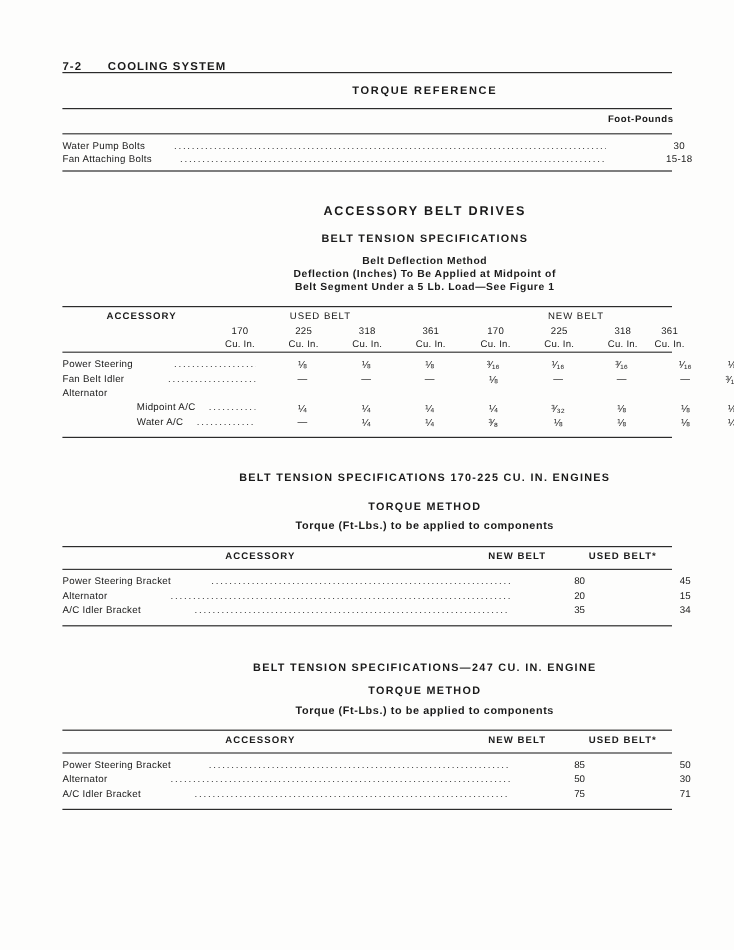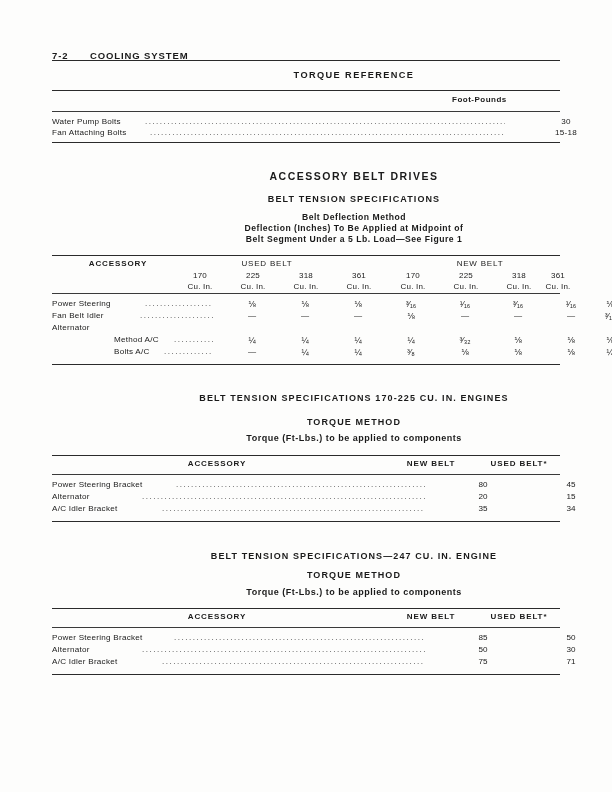--- a/index.html
+++ b/index.html
@@ -226,21 +226,21 @@
   <div class="runhead">
     <span class="runhead-text runhead-folio">7-2</span>
     <span class="runhead-text">COOLING SYSTEM</span>
     <div class="runhead-rule"></div>
   </div>
 
   <div class="h-center t-table-title" style="top:70px;">TORQUE REFERENCE</div>
 
   <div class="rule" style="top:90px;"></div>
 
-  <div class="tr-colhead" style="left:452px; top:95px; width:92px; text-align:left;">Foot-Pounds</div>
+  <div class="tr-colhead" style="left:488px; top:95px; width:92px; text-align:center;">Foot-Pounds</div>
 
   <div class="rule-thin" style="top:111px;"></div>
 
   <div class="leader-row" style="top:117px;">
     <span class="leader-name">Water Pump Bolts</span>
     <span class="leader-dots" style="left:93px; width:360px;">..............................................................................................................</span>
     <span class="leader-val" style="left:468px; width:92px;">30</span>
   </div>
 
   <div class="leader-row" style="top:128px;">
@@ -328,34 +328,34 @@
     <span class="dt-cell dash" style="left:442px; width:48px;">—</span>
     <span class="dt-cell dash" style="left:495px; width:48px;">—</span>
     <span class="dt-cell" style="left:534px; width:48px;">³⁄₁₆</span>
   </div>
 
   <div class="dt-row" style="top:323px;">
     <span class="dt-label" style="left:0;">Alternator</span>
   </div>
 
   <div class="dt-row" style="top:335px;">
-    <span class="dt-label indent">Method A/C</span>
+    <span class="dt-label indent">Midpoint A/C</span>
     <span class="dt-dots" style="left:122px; width:39px;">..............</span>
     <span class="dt-cell" style="left:176px; width:48px;">¼</span>
     <span class="dt-cell" style="left:229px; width:48px;">¼</span>
     <span class="dt-cell" style="left:282px; width:48px;">¼</span>
     <span class="dt-cell" style="left:335px; width:48px;">¼</span>
     <span class="dt-cell" style="left:389px; width:48px;">³⁄₃₂</span>
     <span class="dt-cell" style="left:442px; width:48px;">⅛</span>
     <span class="dt-cell" style="left:495px; width:48px;">⅛</span>
     <span class="dt-cell" style="left:534px; width:48px;">⅛</span>
   </div>
 
   <div class="dt-row" style="top:347px;">
-    <span class="dt-label indent">Bolts A/C</span>
+    <span class="dt-label indent">Water A/C</span>
     <span class="dt-dots" style="left:112px; width:49px;">.................</span>
     <span class="dt-cell dash" style="left:176px; width:48px;">—</span>
     <span class="dt-cell" style="left:229px; width:48px;">¼</span>
     <span class="dt-cell" style="left:282px; width:48px;">¼</span>
     <span class="dt-cell" style="left:335px; width:48px;">³⁄₈</span>
     <span class="dt-cell" style="left:389px; width:48px;">⅛</span>
     <span class="dt-cell" style="left:442px; width:48px;">⅛</span>
     <span class="dt-cell" style="left:495px; width:48px;">⅛</span>
     <span class="dt-cell" style="left:534px; width:48px;">¼</span>
   </div>

